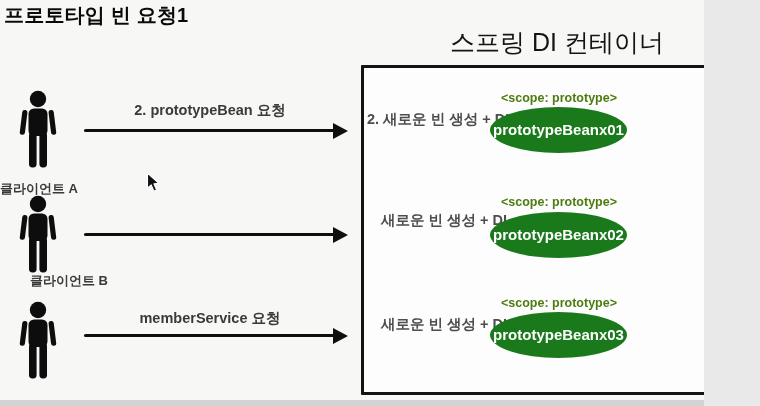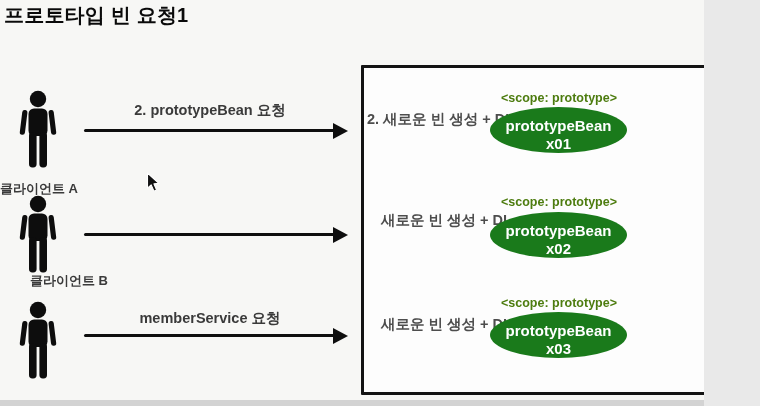--- a/index.html
+++ b/index.html
@@ -129,23 +129,23 @@
     position: absolute;
     left: 490px;
     width: 137px; height: 46px;
     background: #1a7a1b;
     border-radius: 50%;
     color: #ffffff;
     font-weight: 700;
     font-size: 15px;
     line-height: 1.2;
     display: flex;
-    flex-direction: column;
+    flex-direction: row;
     align-items: center;
-    justify-content: flex-end;
+    justify-content: center;
     text-align: center;
   }
   .bean.r0 { top: 107px; }
   .bean.r1 { top: 212px; }
   .bean.r2 { top: 312px; }
 
   .cursor {
     position: absolute;
     left: 146px; top: 172px;
     width: 15px; height: 21px;
@@ -159,20 +159,21 @@
   }
 </style>
 </head>
 <body>
 
 <div class="stage">
 
   <div class="page-title">프로토타입 빈 요청1</div>
 
   <div class="di-box"></div>
+  <div class="container-title">스프링 DI 컨테이너</div>
 
   <div class="person r0">
     <svg width="38" height="78" viewBox="0 0 38 78" xmlns="http://www.w3.org/2000/svg">
       <g fill="#0d0d0d">
         <circle cx="19" cy="9" r="8.2"></circle>
         <rect x="9.5" y="18.5" width="19" height="27.5" rx="5.5"></rect>
         <rect x="3.4" y="20" width="5.2" height="25" rx="2.6" transform="rotate(7 6 21)"></rect>
         <rect x="29.4" y="20" width="5.2" height="25" rx="2.6" transform="rotate(-7 32 21)"></rect>
         <rect x="10" y="42" width="7.6" height="35.5" rx="3.4"></rect>
         <rect x="20.4" y="42" width="7.6" height="35.5" rx="3.4"></rect>

